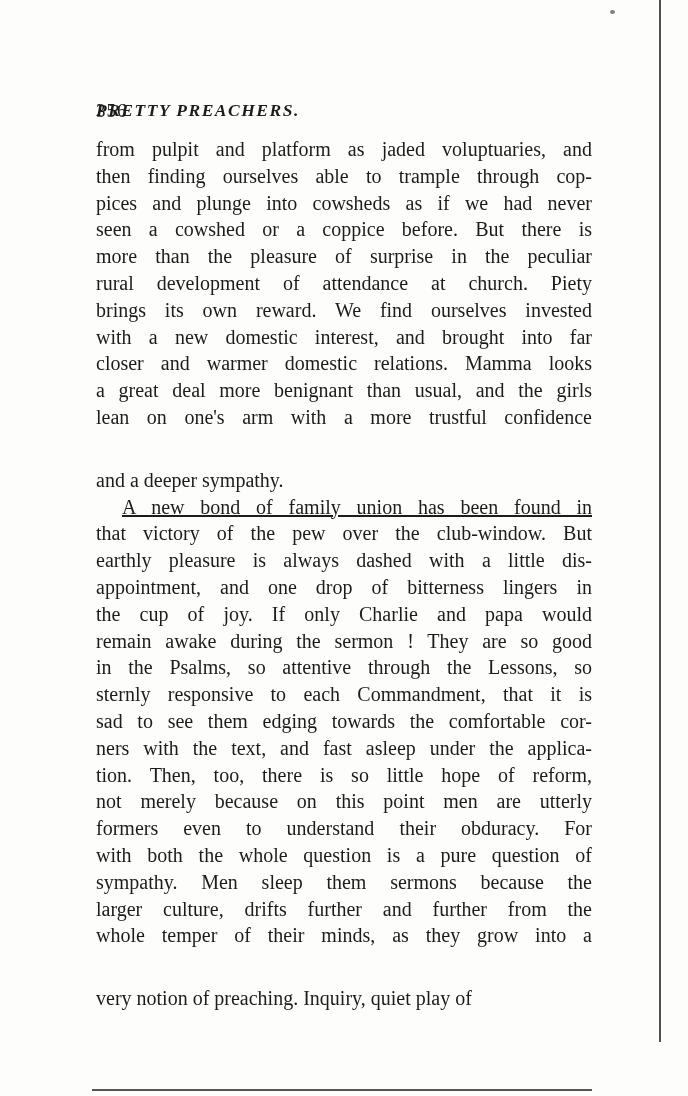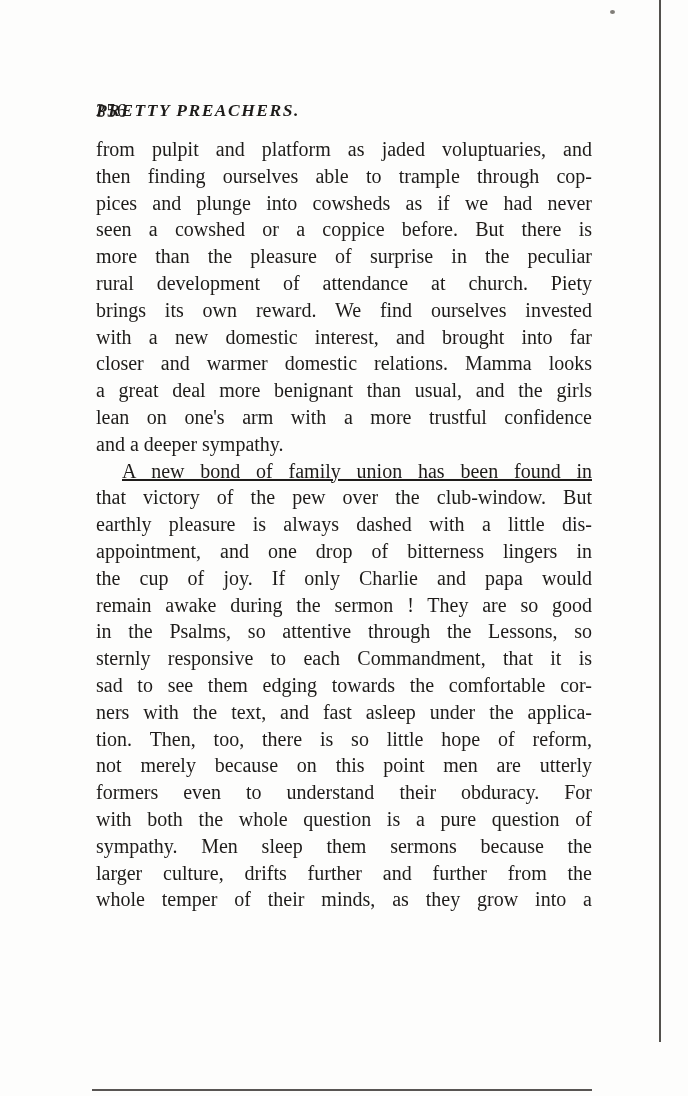--- a/index.html
+++ b/index.html
@@ -44,20 +44,21 @@
   .paragraph{ margin:0; }
   .line{
     font-size:20px;
     line-height:26.8px;
     text-align:justify;
     text-align-last:justify;
     white-space:normal;
   }
   .line.last{
     text-align-last:left;
+    margin-top:36px;
   }
   .paragraph.indent .line.first{
     text-indent:26px;
     text-decoration:underline;
   }
   
   .edge-line-right{
     position:absolute;
     right:27px; top:0;
     width:2px; height:1042px;
@@ -114,19 +115,20 @@
         <div class="line">sternly responsive to each Commandment, that it is</div>
         <div class="line">sad to see them edging towards the comfortable cor-</div>
         <div class="line">ners with the text, and fast asleep under the applica-</div>
         <div class="line">tion. Then, too, there is so little hope of reform,</div>
         <div class="line">not merely because on this point men are utterly</div>
         <div class="line">formers even to understand their obduracy. For</div>
         <div class="line">with both the whole question is a pure question of</div>
         <div class="line">sympathy. Men sleep them sermons because the</div>
         <div class="line">larger culture, drifts further and further from the</div>
         <div class="line">whole temper of their minds, as they grow into a</div>
+        <div class="line last">very notion of preaching. Inquiry, quiet play of</div>
       </div>
     </div>
 </div>
 
 <div class="edge-line-right"></div>
 <div class="edge-line-bottom"></div>
 <div class="speck"></div>
 
 </body></html>

